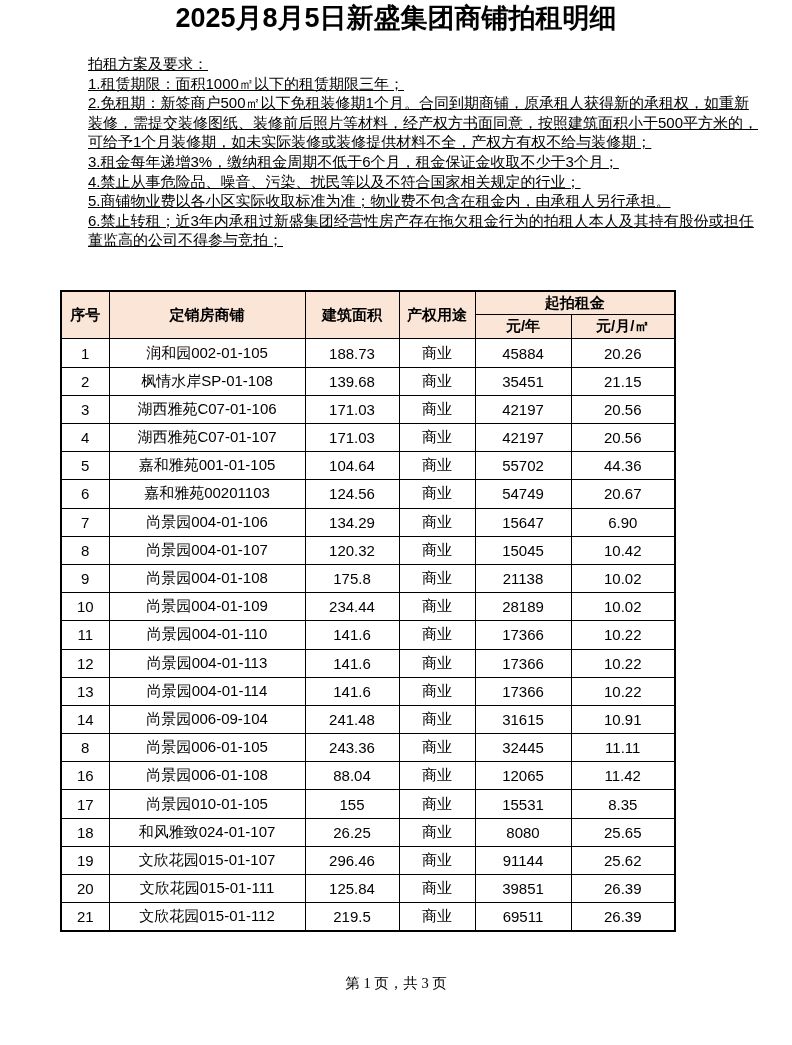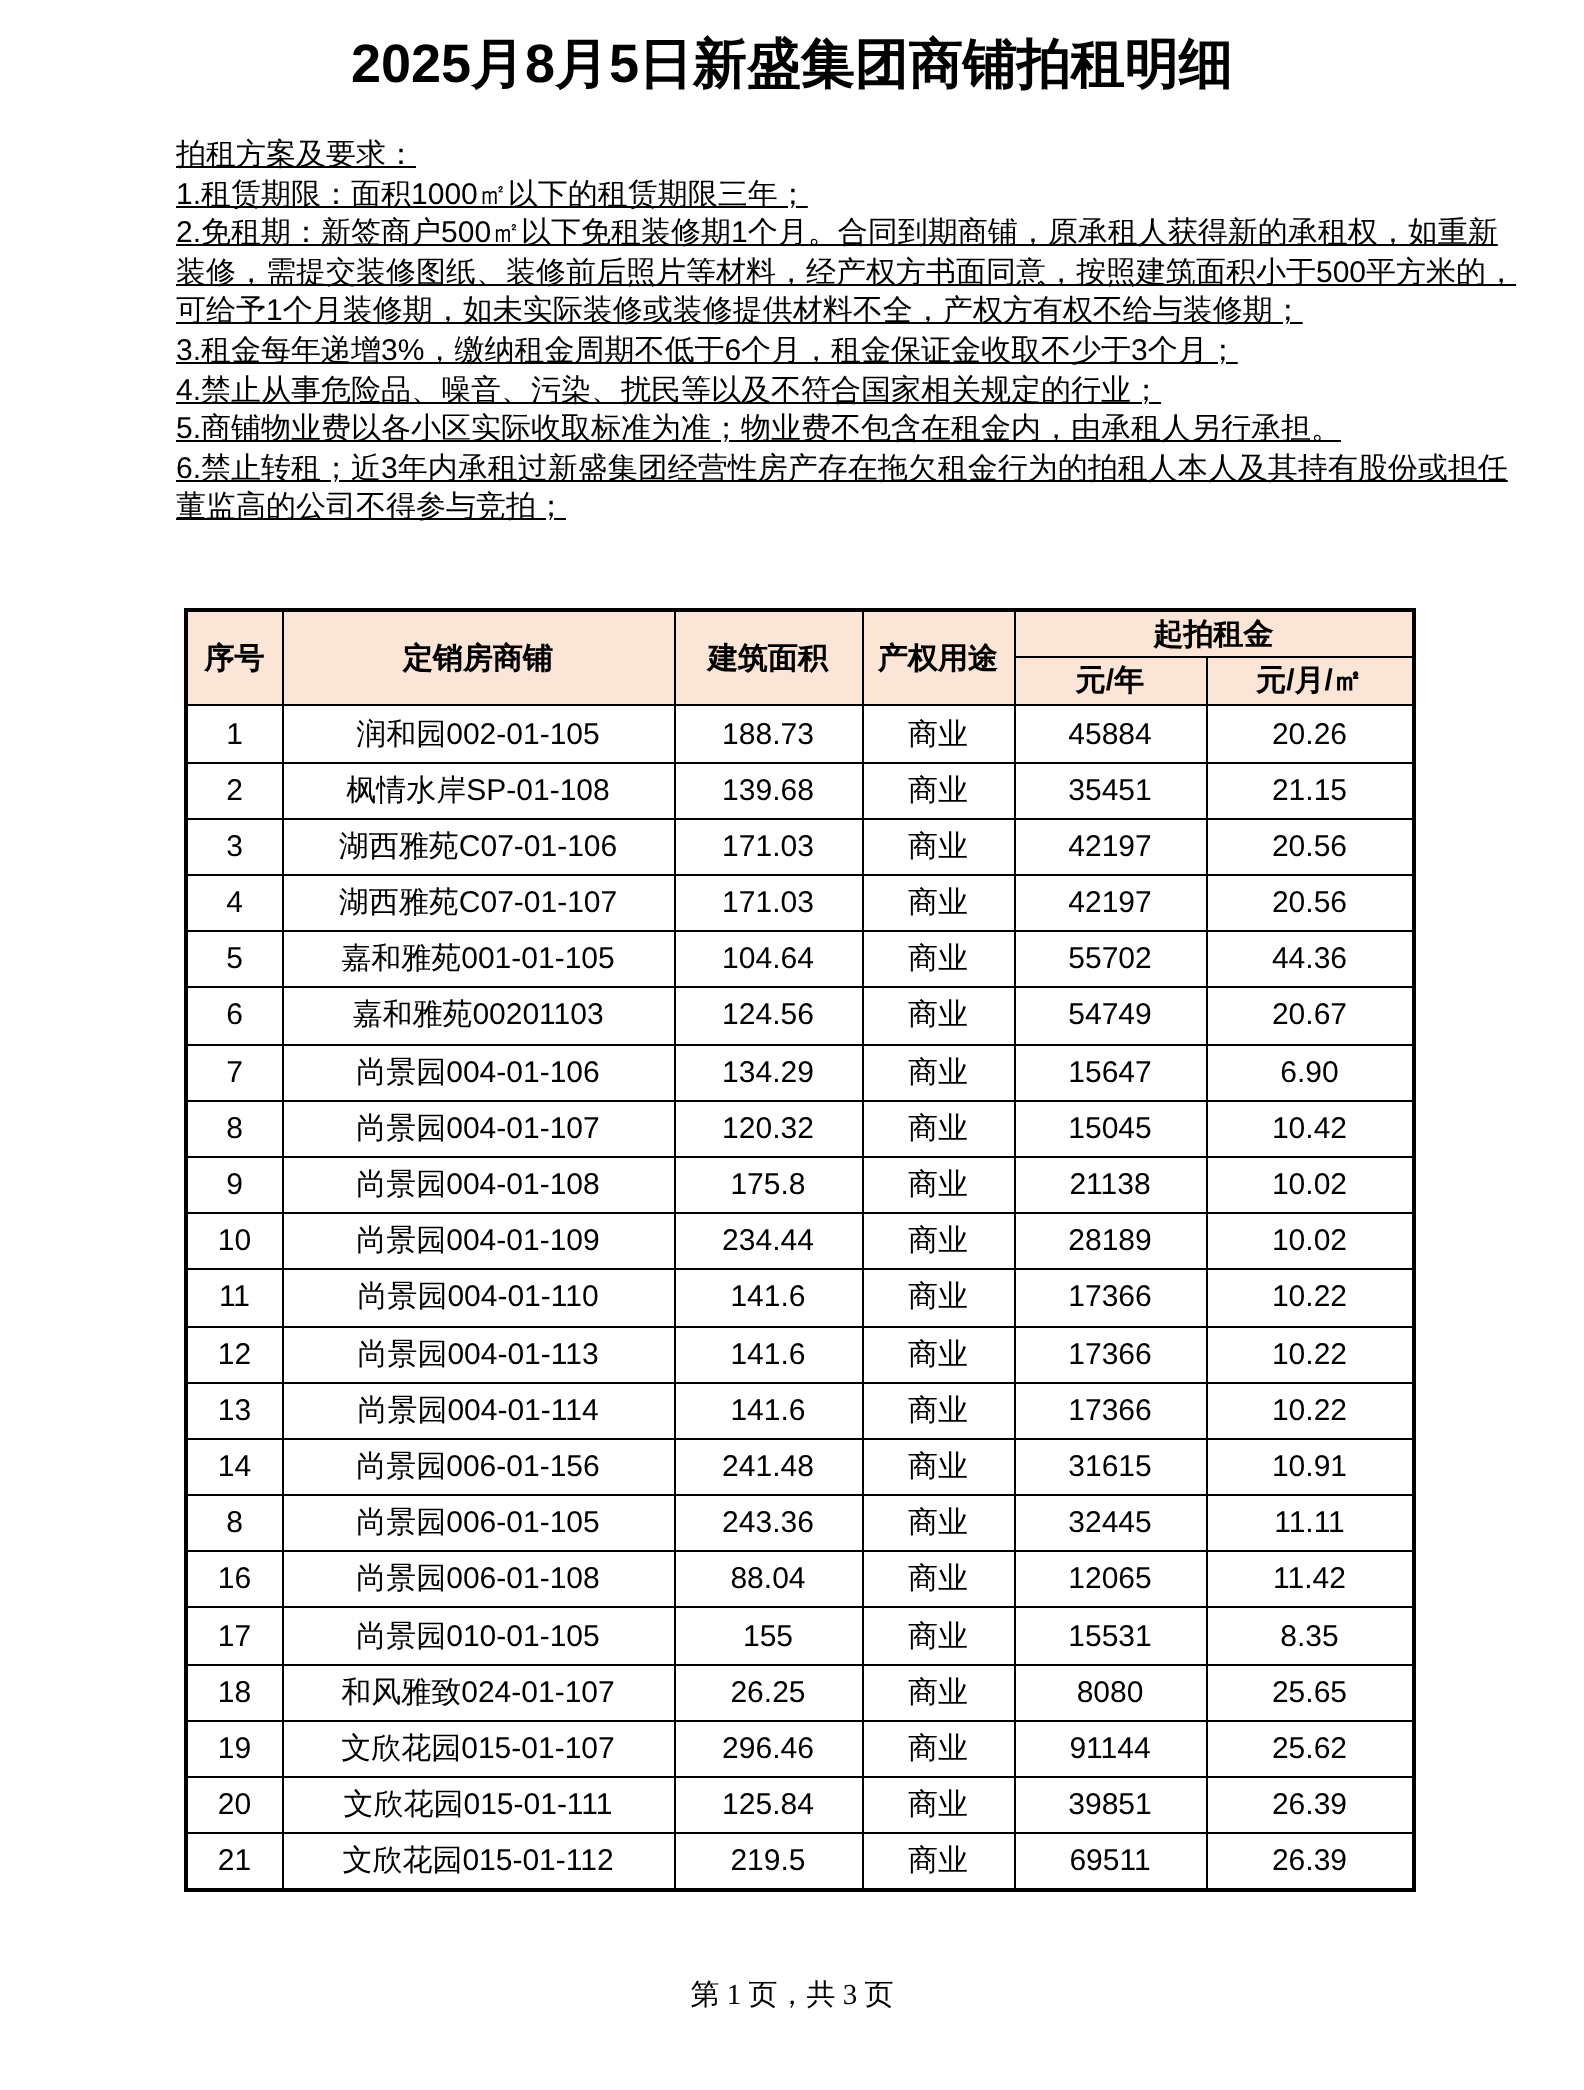--- a/index.html
+++ b/index.html
@@ -6,35 +6,34 @@
   html, body { background: #ffffff; }
   body { font-family: "Liberation Sans", "DejaVu Sans", sans-serif; color: #000; }
   .page {
     position: relative;
     width: 792px;
     height: 1045px;
     background: #ffffff;
     overflow: hidden;
   }
   .title {
-    padding-top: 14px;
     text-align: center;
     font-size: 27px;
     font-weight: bold;
     color: #000;
   }
   .requirements {
     margin: 18px 70px 0 88px;
     font-size: 15px;
     line-height: 19.6px;
     color: #000;
   }
   .req-line { white-space: nowrap; text-decoration: underline; }
   table.rental {
-    margin: 40px 0 0 92px;
+    margin: 40px 0 0 60px;
     border-collapse: collapse;
     table-layout: fixed;
     width: 614px;
     font-size: 15px;
   }
   table.rental th, table.rental td {
     border: 1.5px solid #000;
     text-align: center;
     vertical-align: middle;
     padding: 0;
@@ -220,21 +219,21 @@
       <td>13</td>
       <td>尚景园004-01-114</td>
       <td>141.6</td>
       <td>商业</td>
       <td>17366</td>
       <td>10.22</td>
     </tr>
 
     <tr>
       <td>14</td>
-      <td>尚景园006-01-156</td>
+      <td>尚景园006-09-104</td>
       <td>241.48</td>
       <td>商业</td>
       <td>31615</td>
       <td>10.91</td>
     </tr>
 
     <tr>
       <td>8</td>
       <td>尚景园006-01-105</td>
       <td>243.36</td>

